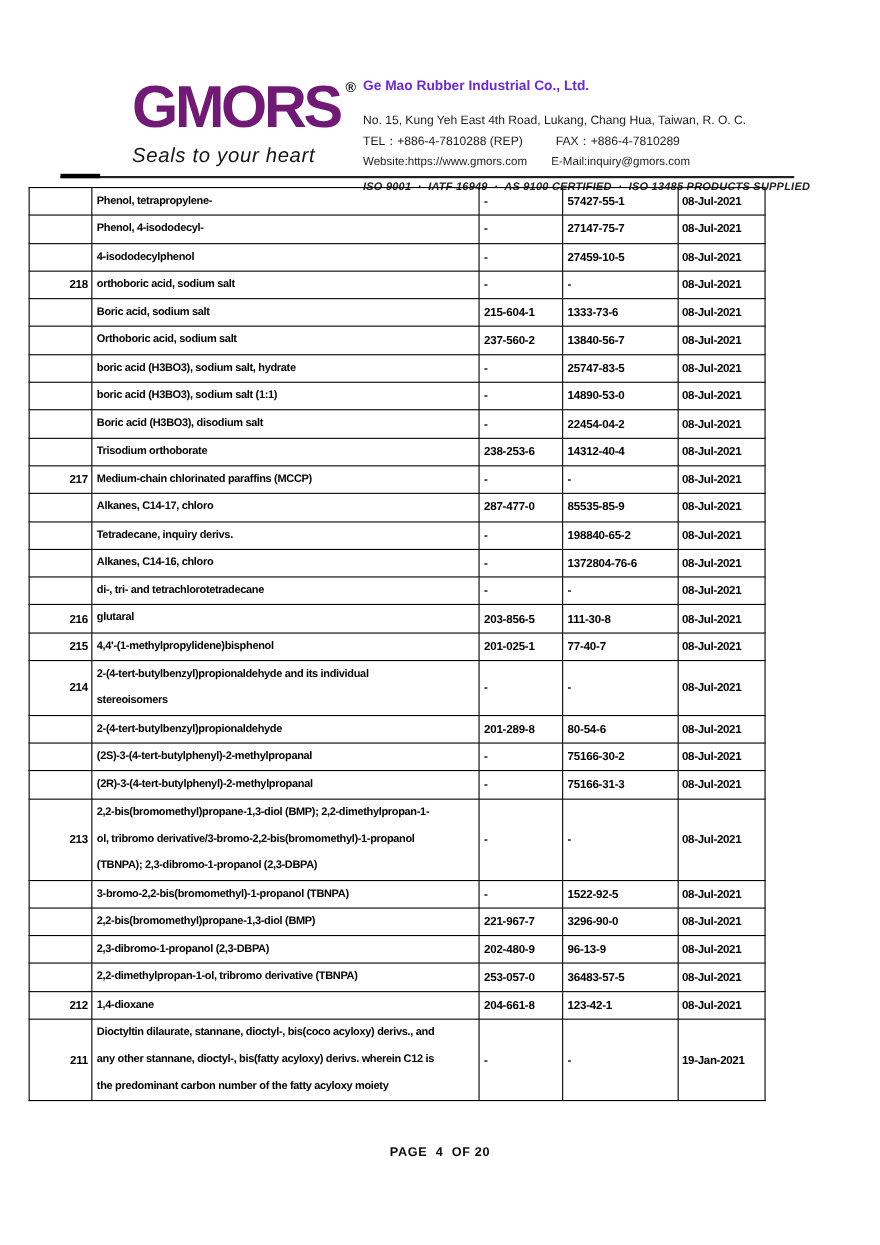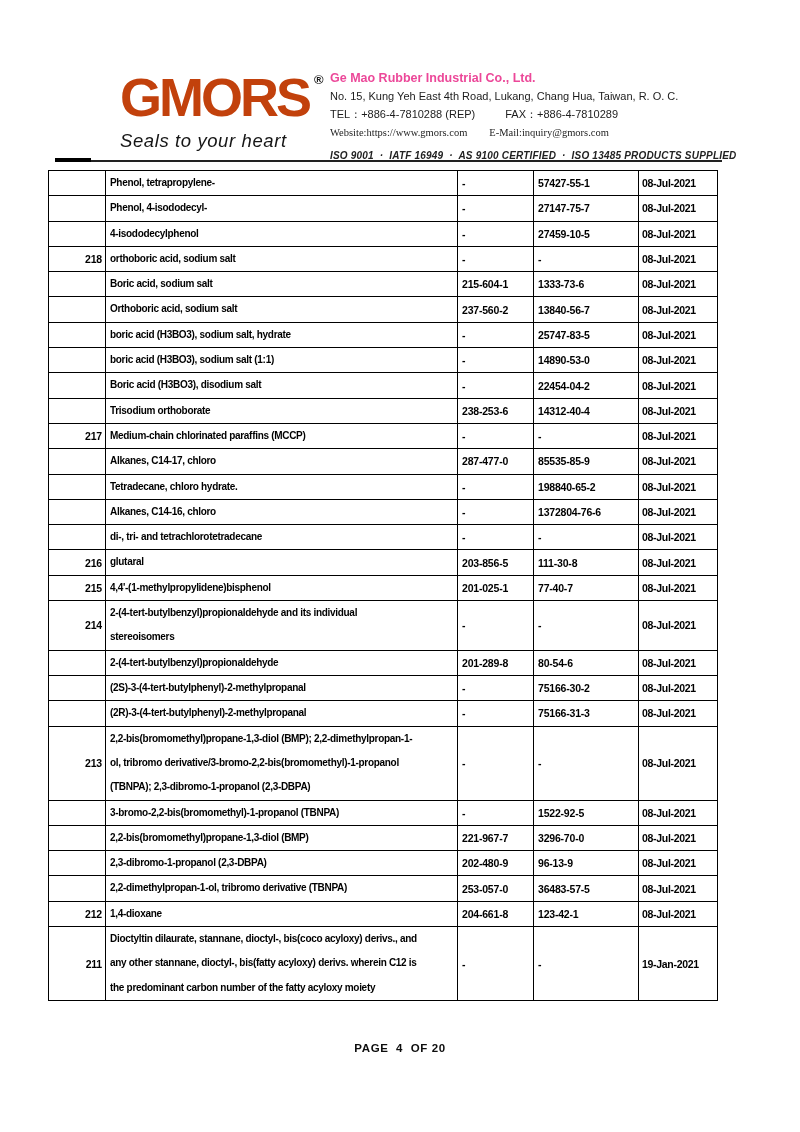--- a/index.html
+++ b/index.html
@@ -5,42 +5,42 @@
   * { margin: 0; padding: 0; box-sizing: border-box; }
   html, body { width: 800px; height: 1132px; background: #ffffff; }
   body { position: relative; font-family: "Liberation Sans", sans-serif; color: #000; overflow: hidden; }
 
   
   .logo-block { position: absolute; left: 120px; top: 70px; width: 210px; }
   .logo-row { position: relative; white-space: nowrap; }
   .logo-text {
     font-family: "Liberation Sans", sans-serif;
     font-weight: 900; font-size: 54px; line-height: 1;
-    letter-spacing: -3px; color: #c2410c;
+    letter-spacing: -3px; color: #701a75;
   }
   .logo-reg { font-size: 13px; font-weight: 700; vertical-align: top; position: relative; top: 2px; left: 5px; color: #1b1b1b; }
   .tagline {
     margin-top: 6px; font-style: italic; font-weight: 400;
     font-size: 18.5px; letter-spacing: 0.6px; color: #161616;
   }
 
   .info-block { position: absolute; left: 330px; top: 71px; width: 440px; }
-  .info-company { font-weight: 700; font-size: 12.5px; margin-bottom: 5px; color: #ec4899; }
+  .info-company { font-weight: 700; font-size: 12.5px; margin-bottom: 19px; color: #6d28d9; }
   .info-line { font-size: 11px; margin-bottom: 5px; color: #1c1c1c; }
-  .info-line.small { font-size: 10.5px; margin-bottom: 12px; font-family: Liberation Serif, serif; }
+  .info-line.small { font-size: 10.5px; margin-bottom: 12px; }
   .tel-span { display: inline-block; margin-right: 30px; }
   .web-span { display: inline-block; margin-right: 22px; }
   .info-certs { font-size: 10px; font-style: italic; font-weight: 600; letter-spacing: 0.2px; color: #222; white-space: pre; }
 
   .header-divider { position: absolute; left: 55px; top: 160px; width: 667px; height: 2px; background: #222; }
   .header-divider-dash { position: absolute; left: 55px; top: 158px; width: 36px; height: 4px; background: #000; }
 
   
   table.substances {
-    position: absolute; left: 48px; top: 170px;
+    position: absolute; left: 26px; top: 170px;
     width: 669px; border-collapse: collapse; table-layout: fixed;
   }
   table.substances td {
     border: 1.5px solid #000;
     vertical-align: middle;
     font-weight: 700; color: #000;
     overflow: hidden;
   }
   td.col-num  { text-align: right; padding-right: 3px; font-size: 10.5px; letter-spacing: -0.2px; }
   td.col-name { padding-left: 4px; padding-right: 2px; font-size: 10px; letter-spacing: -0.3px; white-space: pre-line; line-height: 24.3px; overflow-wrap: break-word; }
@@ -171,21 +171,21 @@
       </tr>
       <tr class="l1">
         <td class="col-num"></td>
         <td class="col-name">Alkanes, C14-17, chloro</td>
         <td class="col-ec">287-477-0</td>
         <td class="col-cas">85535-85-9</td>
         <td class="col-date">08-Jul-2021</td>
       </tr>
       <tr class="l1">
         <td class="col-num"></td>
-        <td class="col-name">Tetradecane, chloro hydrate.</td>
+        <td class="col-name">Tetradecane, inquiry derivs.</td>
         <td class="col-ec">-</td>
         <td class="col-cas">198840-65-2</td>
         <td class="col-date">08-Jul-2021</td>
       </tr>
       <tr class="l1">
         <td class="col-num"></td>
         <td class="col-name">Alkanes, C14-16, chloro</td>
         <td class="col-ec">-</td>
         <td class="col-cas">1372804-76-6</td>
         <td class="col-date">08-Jul-2021</td>
@@ -253,21 +253,21 @@
         <td class="col-num"></td>
         <td class="col-name">3-bromo-2,2-bis(bromomethyl)-1-propanol (TBNPA)</td>
         <td class="col-ec">-</td>
         <td class="col-cas">1522-92-5</td>
         <td class="col-date">08-Jul-2021</td>
       </tr>
       <tr class="l1">
         <td class="col-num"></td>
         <td class="col-name">2,2-bis(bromomethyl)propane-1,3-diol (BMP)</td>
         <td class="col-ec">221-967-7</td>
-        <td class="col-cas">3296-70-0</td>
+        <td class="col-cas">3296-90-0</td>
         <td class="col-date">08-Jul-2021</td>
       </tr>
       <tr class="l1">
         <td class="col-num"></td>
         <td class="col-name">2,3-dibromo-1-propanol (2,3-DBPA)</td>
         <td class="col-ec">202-480-9</td>
         <td class="col-cas">96-13-9</td>
         <td class="col-date">08-Jul-2021</td>
       </tr>
       <tr class="l1">

